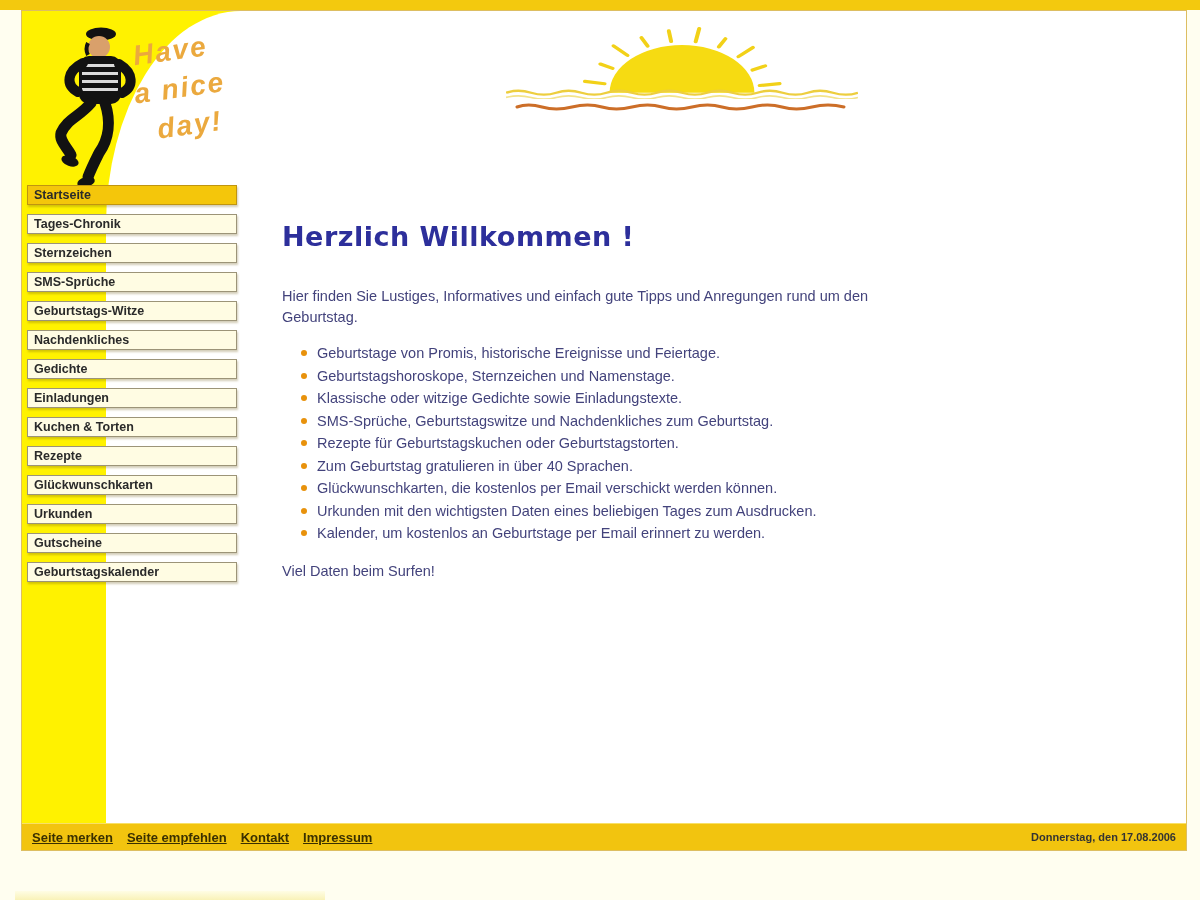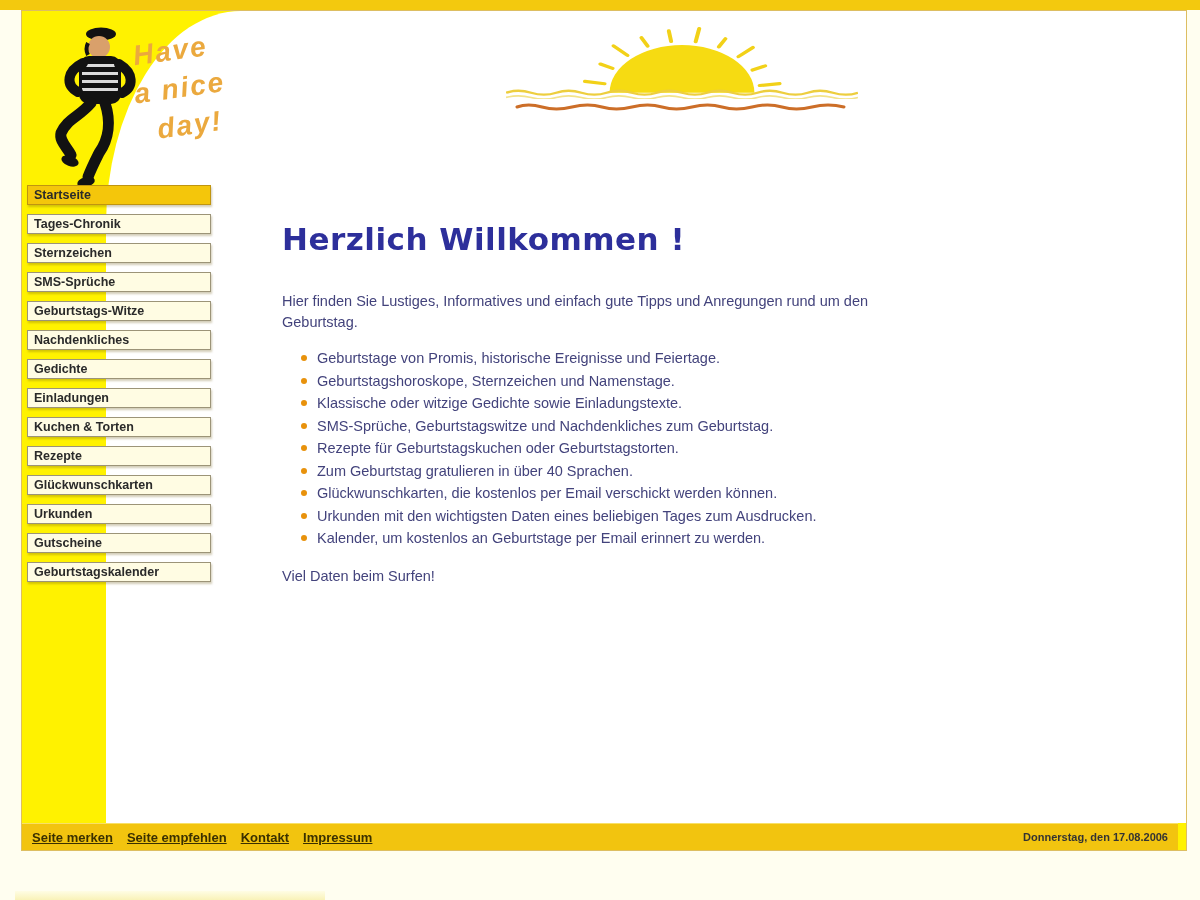--- a/index.html
+++ b/index.html
@@ -40,50 +40,50 @@
   .logo-text{
     margin-top:0px;
     font-family:"DejaVu Serif","Liberation Serif",serif;
     font-weight:bold;font-size:44px;line-height:46px;white-space:nowrap;
   }
   .logo-easy{color:#d2702a;}
   .logo-birthday{color:#e9bd2e;}
   
   .nav{position:absolute;left:5px;top:174px;width:178px;}
   .nav-btn{
-    display:block;box-sizing:border-box;width:184px;height:20px;
+    display:block;box-sizing:border-box;width:210px;height:20px;
     margin-bottom:9px;padding:2px 0 0 6px;
     background:#fffce3;border:1px solid #9c9478;
     box-shadow:1px 2px 2px rgba(110,90,20,0.3);
     font-size:12.5px;font-weight:bold;color:#2a2a2a;
     text-decoration:none;white-space:nowrap;overflow:hidden;cursor:pointer;
   }
   .nav-btn.active{background:#f4c60b;border-color:#c09510;}
   
   .content{
     position:absolute;left:260px;top:210px;width:790px;
     color:#43437c;font-size:14.5px;
   }
   .content h1{
-    margin:0 0 34px 0;font-size:31px;font-weight:bold;
+    margin:0 0 34px 0;font-size:27px;font-weight:bold;
     color:#2d2f9b;letter-spacing:.5px;
     font-family:"DejaVu Sans","Liberation Sans",sans-serif;
   }
   .content .intro{width:620px;line-height:21px;margin:0 0 14px 0;}
   .content ul{list-style:none;margin:0 0 0 18px;padding:0;}
   .content li{position:relative;padding-left:17px;line-height:22.5px;}
   .content li::before{
     content:"";position:absolute;left:1px;top:8px;width:6px;height:6px;
     border-radius:50%;background:#e8920c;
   }
   .content .outro{margin:16px 0 0 0;line-height:21px;}
   .content .cta{margin:35px 0 0 0;line-height:21px;}
   
   .footer{
-    position:absolute;left:0;right:8px;bottom:0;height:27px;
+    position:absolute;left:0;right:0;bottom:0;height:27px;
     background:#f2c40f;border-top:1px solid #f8e067;
     display:flex;align-items:center;justify-content:space-between;
     padding:0 10px;box-sizing:border-box;
   }
   .footer-links{display:flex;gap:14px;}
   .footer-links a{
     color:#3a3000;font-size:13px;font-weight:bold;
     text-decoration:underline;cursor:pointer;
   }
   .footer-date{color:#333333;font-size:11px;font-weight:bold;}

